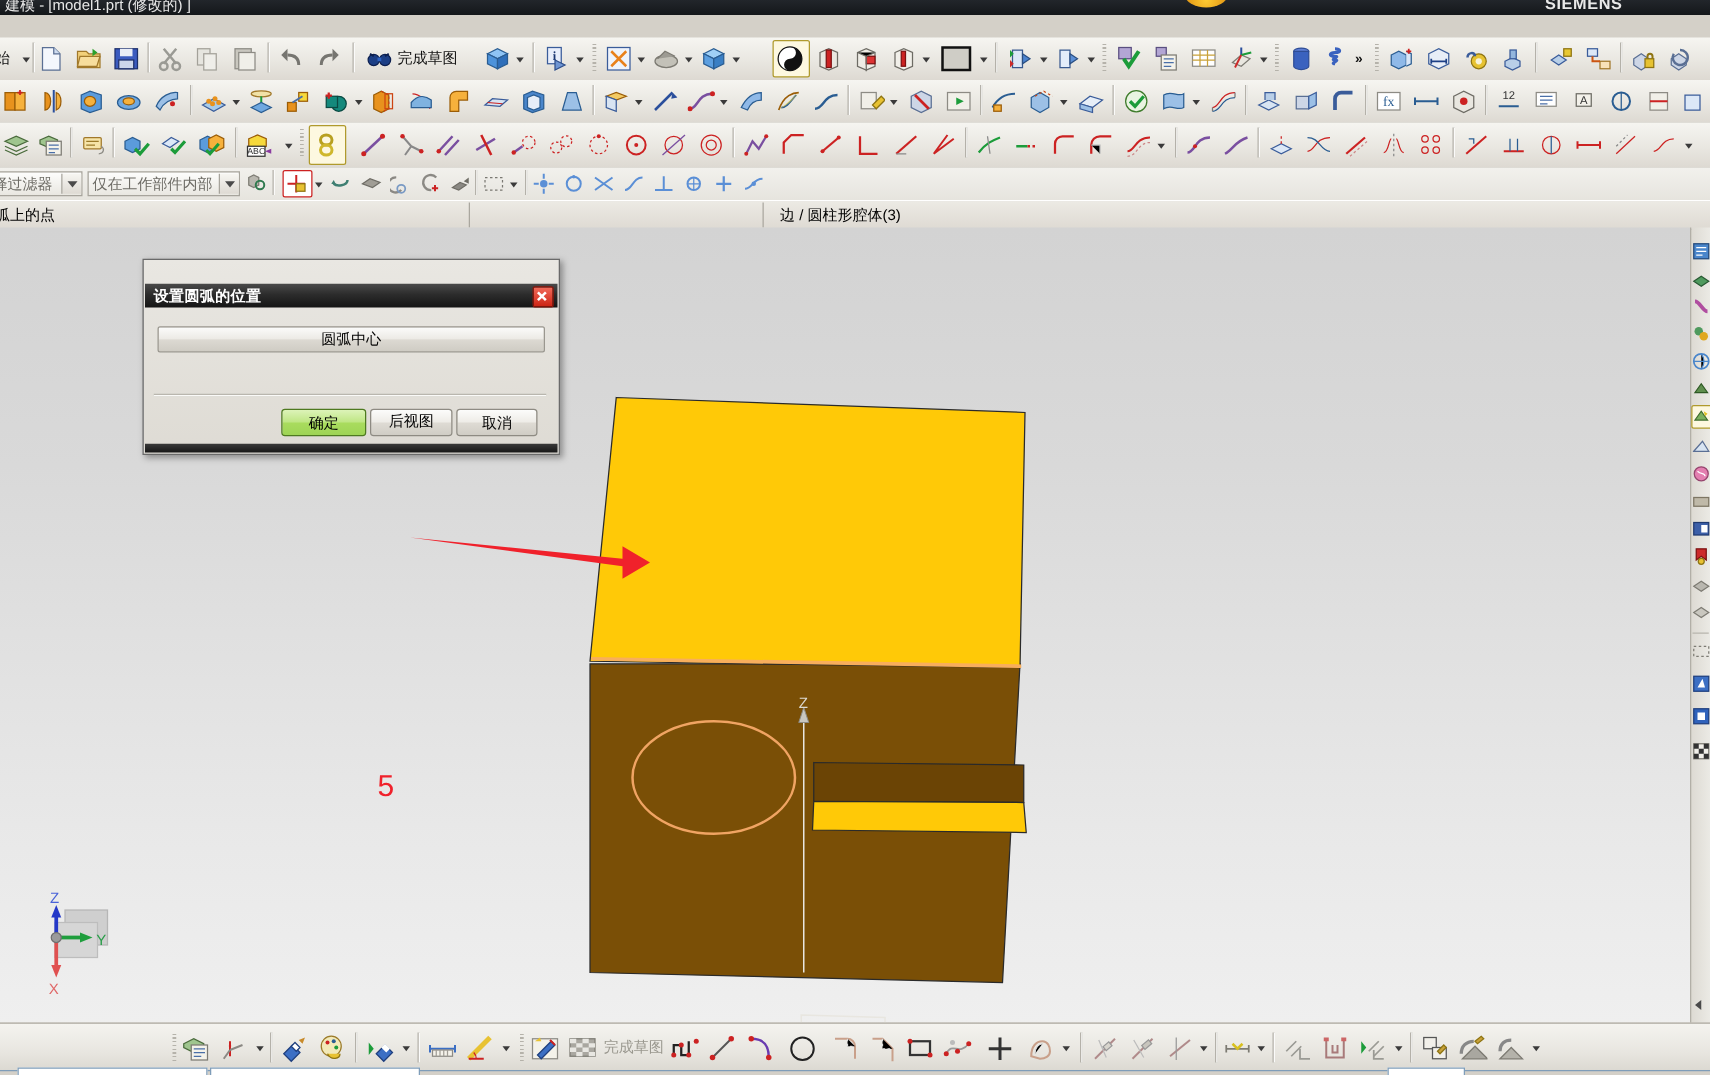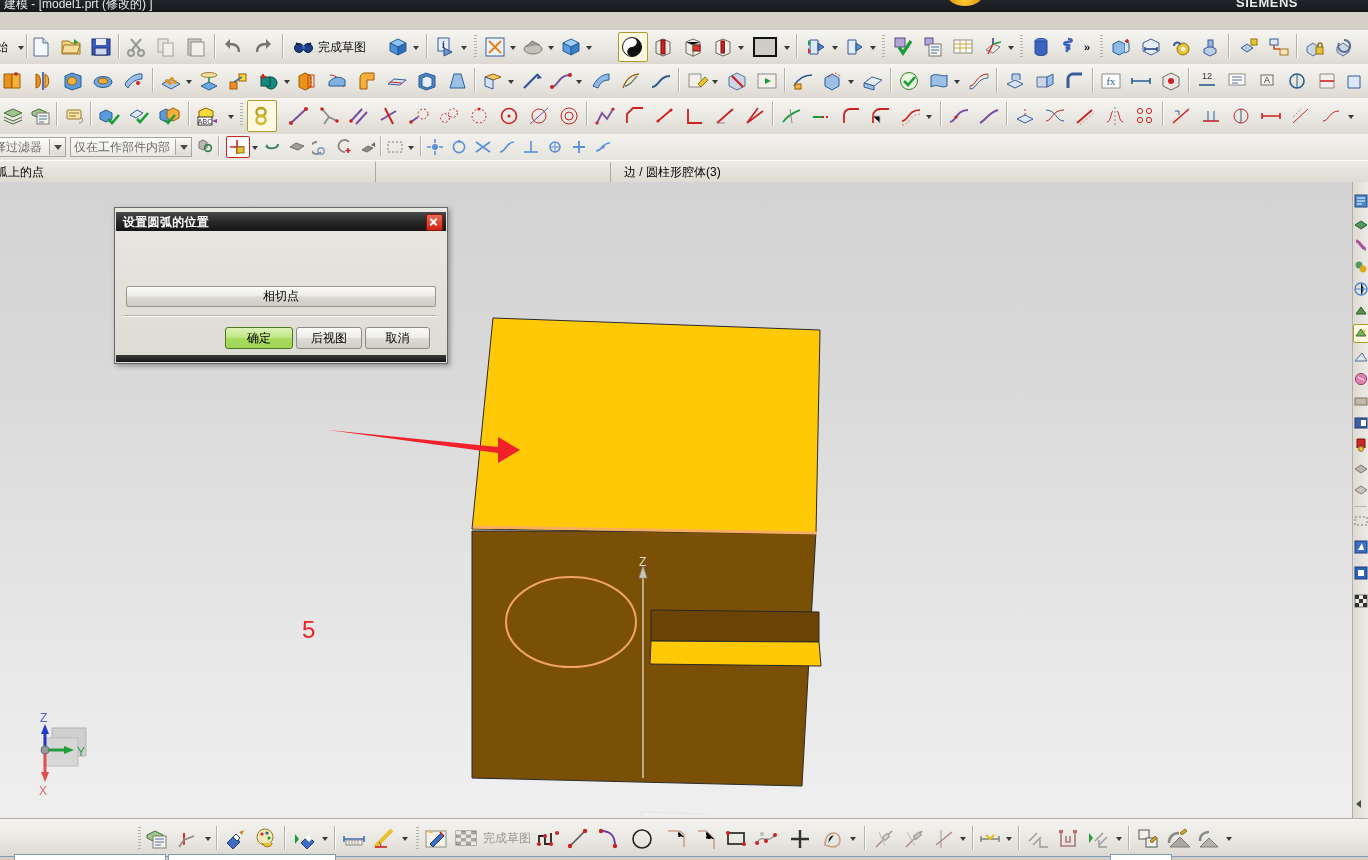--- a/index.html
+++ b/index.html
@@ -120,21 +120,21 @@
   .tabstrip{position:absolute;top:854px;height:6px;background:#fff;border:1px solid #7f9db9;}
 
   
   .dlg{
     position:absolute;left:114px;top:207px;width:332px;height:155px;
     background:linear-gradient(to bottom,#e9e7e2 0%,#dedbd4 100%);
     border:1px solid #6a6a6a;
     box-shadow:2px 2px 5px rgba(0,0,0,.35);
   }
   .dlg .dtitle{
-    position:absolute;left:1px;top:4px;width:330px;height:19px;
+    position:absolute;left:1px;top:19px;width:330px;height:19px;
     background:linear-gradient(to bottom,#4a4a4a 0%,#2c2c2c 45%,#151515 100%);
     color:#fff;font-size:12px;
   }
   .dlg .dtitle span{position:absolute;left:7px;top:2px;white-space:nowrap;font-weight:bold;letter-spacing:.3px;}
   .dlg .closebtn{
     position:absolute;right:3px;top:2px;width:15px;height:15px;
     background:linear-gradient(to bottom,#f16a5a,#cc2414);
     border:1px solid #8d1408;border-radius:2px;cursor:pointer;
   }
   .dlg .closebtn::before,.dlg .closebtn::after{
@@ -1534,21 +1534,21 @@
   <div class="statusfoot"></div>
   <div class="tabstrip" style="left:14px;width:150px;"></div>
   <div class="tabstrip" style="left:168px;width:166px;"></div>
   <div class="tabstrip" style="left:1110px;width:60px;"></div>
 
   <div class="dlg">
     <div class="dtitle">
       <span>设置圆弧的位置</span>
       <div class="closebtn"></div>
     </div>
-    <div class="wbtn" style="top:78px">相切点</div>
+    <div class="wbtn" style="top:53px">圆弧中心</div>
     <div class="hr" style="top:107px"></div>
     <div class="abtn primary" style="left:110px;top:119px;width:66px;">确定</div>
-    <div class="abtn" style="left:181px;top:119px;width:64px;">后视图</div>
+    <div class="abtn" style="left:181px;top:119px;width:64px;font-family:Liberation Mono, monospace;">后视图</div>
     <div class="abtn" style="left:250px;top:119px;width:63px;">取消</div>
     <div class="dfoot"></div>
   </div>
 
 </div>
 
 </body></html>

